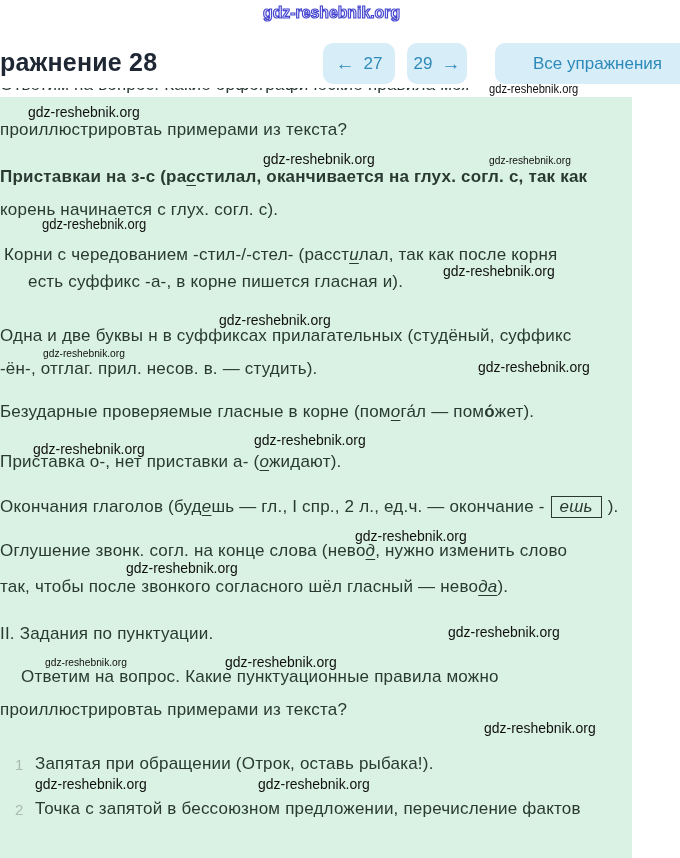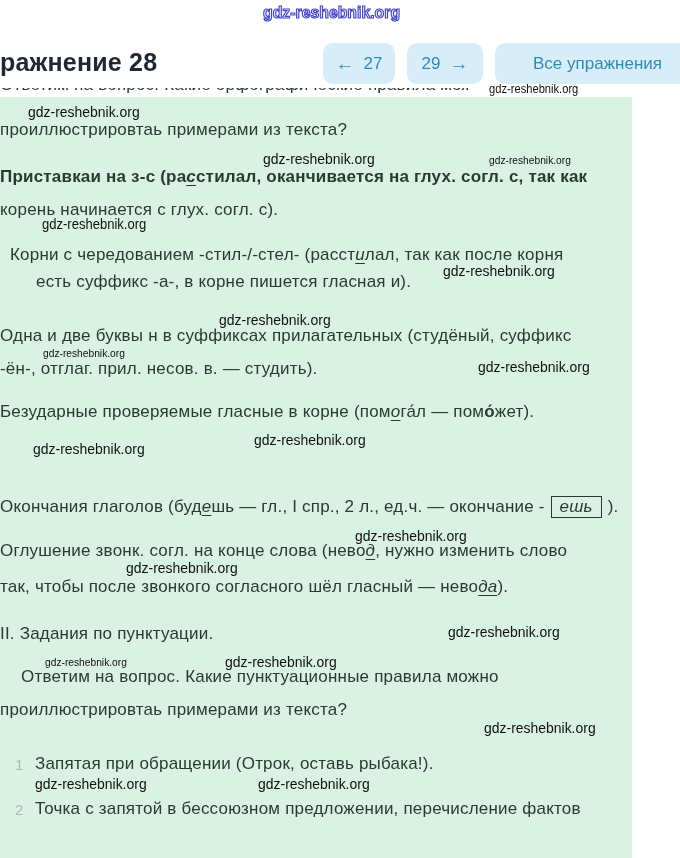--- a/index.html
+++ b/index.html
@@ -17,21 +17,21 @@
     white-space:nowrap;
   }
   .nav-btn {
     position:absolute; top:43px; height:41px;
     background:#d7edf8; border:none; border-radius:10px;
     color:#2e8ab8; font-family:inherit; font-size:17px; font-weight:500;
     display:flex; align-items:center; justify-content:center; gap:9px;
     cursor:pointer; white-space:nowrap;
   }
   .btn-prev { left:323px; width:72px; }
-  .btn-next { left:407px; width:76px; }
+  .btn-next { left:407px; width:60px; }
   .btn-all  { left:495px; width:205px; }
   .nav-arrow { font-size:19px; line-height:1; }
   
   .clip-line {
     position:absolute; left:0; top:88px; width:470px; height:8px;
     overflow:hidden;
   }
   .clip-line > div {
     margin-top:-13px; font-size:17px; letter-spacing:.2px;
     white-space:nowrap; color:#2a3a33;
@@ -88,25 +88,26 @@
   </button>
 
   <div class="clip-line">
     <div>Ответим на вопрос. Какие орфографические правила можно</div>
   </div>
 
   <div class="content" id="content">
       <div class="text-line" style="left: 0px; top: 23px;"><span>проиллюстрировтаь примерами из текста?</span></div>
       <div class="text-line" style="left: 0px; top: 70px; font-weight: bold;"><span>Приставкаи на з-с (ра</span><span class="s-iu">с</span><span>стилал, оканчивается на глух. согл. с, так как</span></div>
       <div class="text-line" style="left: 0px; top: 103px;"><span>корень начинается с глух. согл. с).</span></div>
-      <div class="text-line" style="left: 10px; top: 148px;"><span>Корни с чередованием -стил-/-стел- (расст</span><span class="s-iu">и</span><span>лал, так как после корня</span></div>
-      <div class="text-line" style="left: 16px; top: 175px; padding-left: 20px;"><span>есть суффикс -а-, в корне пишется гласная и).</span></div>
+      <div class="text-line" style="left: 4px; top: 148px;"><span>Корни с чередованием -стил-/-стел- (расст</span><span class="s-iu">и</span><span>лал, так как после корня</span></div>
+      <div class="text-line" style="left: 8px; top: 175px; padding-left: 20px;"><span>есть суффикс -а-, в корне пишется гласная и).</span></div>
       <div class="text-line" style="left: 0px; top: 229px;"><span>Одна и две буквы н в суффиксах прилагательных (студёный, суффикс</span></div>
       <div class="text-line" style="left: 0px; top: 262px;"><span>-ён-, отглаг. прил. несов. в. — студить).</span></div>
       <div class="text-line" style="left: 0px; top: 305px;"><span>Безударные проверяемые гласные в корне (пом</span><span class="s-iu">о</span><span>га́л — пом</span><span class="s-b">о́</span><span>жет).</span></div>
+      <div class="text-line" style="left: 0px; top: 355px;"><span>Приставка о-, нет приставки а- (</span><span class="s-iu">о</span><span>жидают).</span></div>
       <div class="text-line" style="left: 0px; top: 399px;"><span>Окончания глаголов (буд</span><span class="s-iu">е</span><span>шь — гл., I спр., 2 л., ед.ч. — окончание -</span><span class="s-box">ешь</span><span>).</span></div>
       <div class="text-line" style="left: 0px; top: 444px;"><span>Оглушение звонк. согл. на конце слова (нево</span><span class="s-iu">д</span><span>, нужно изменить слово</span></div>
       <div class="text-line" style="left: 0px; top: 480px;"><span>так, чтобы после звонкого согласного шёл гласный — нево</span><span class="s-iu">да</span><span>).</span></div>
       <div class="text-line" style="left: 0px; top: 527px;"><span>II. Задания по пунктуации.</span></div>
       <div class="text-line" style="left: 0px; top: 570px; margin-left: 21px;"><span>Ответим на вопрос. Какие пунктуационные правила можно</span></div>
       <div class="text-line" style="left: 0px; top: 603px;"><span>проиллюстрировтаь примерами из текста?</span></div>
       <div class="text-line" style="left: 35px; top: 657px;"><span class="num">1</span><span>Запятая при обращении (Отрок, оставь рыбака!).</span></div>
       <div class="text-line" style="left: 35px; top: 702px;"><span class="num">2</span><span>Точка с запятой в бессоюзном предложении, перечисление фактов</span></div>
       <div class="text-line" style="left: 35px; top: 740px; margin-top: 24px;"><span>(невод рыбак расстилал; мальчик отцу помогал).</span></div>
     </div>

